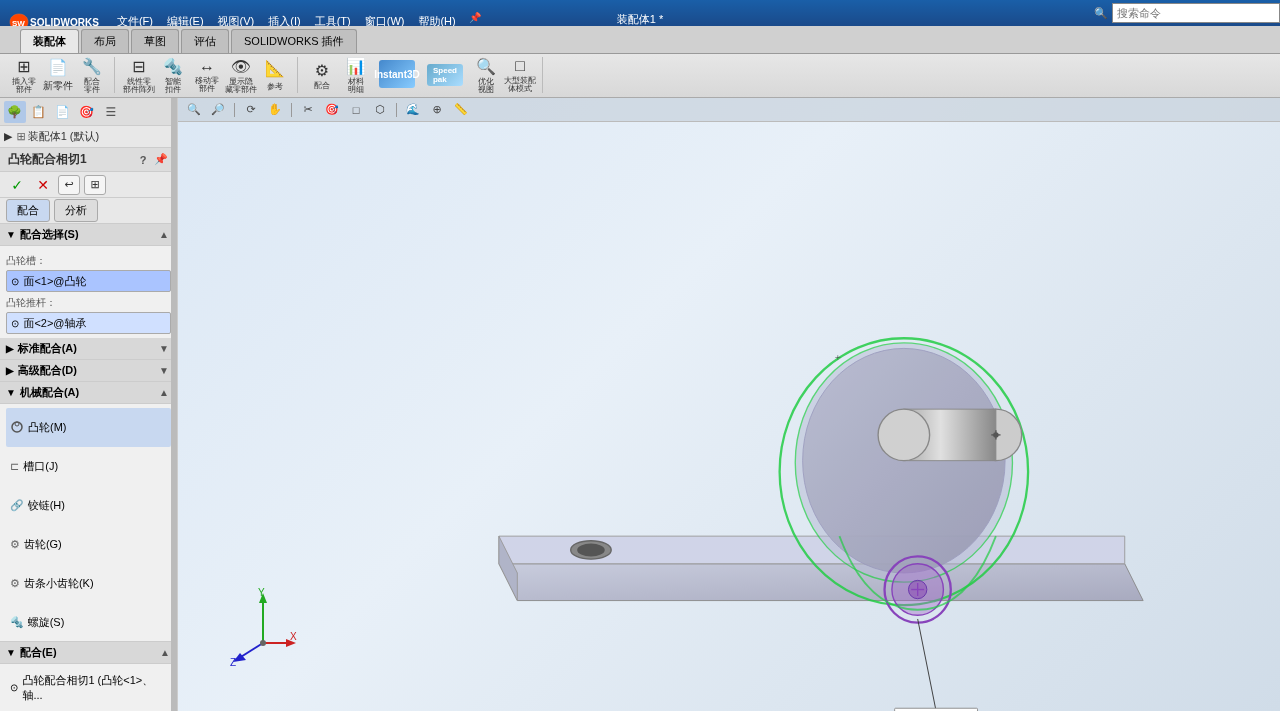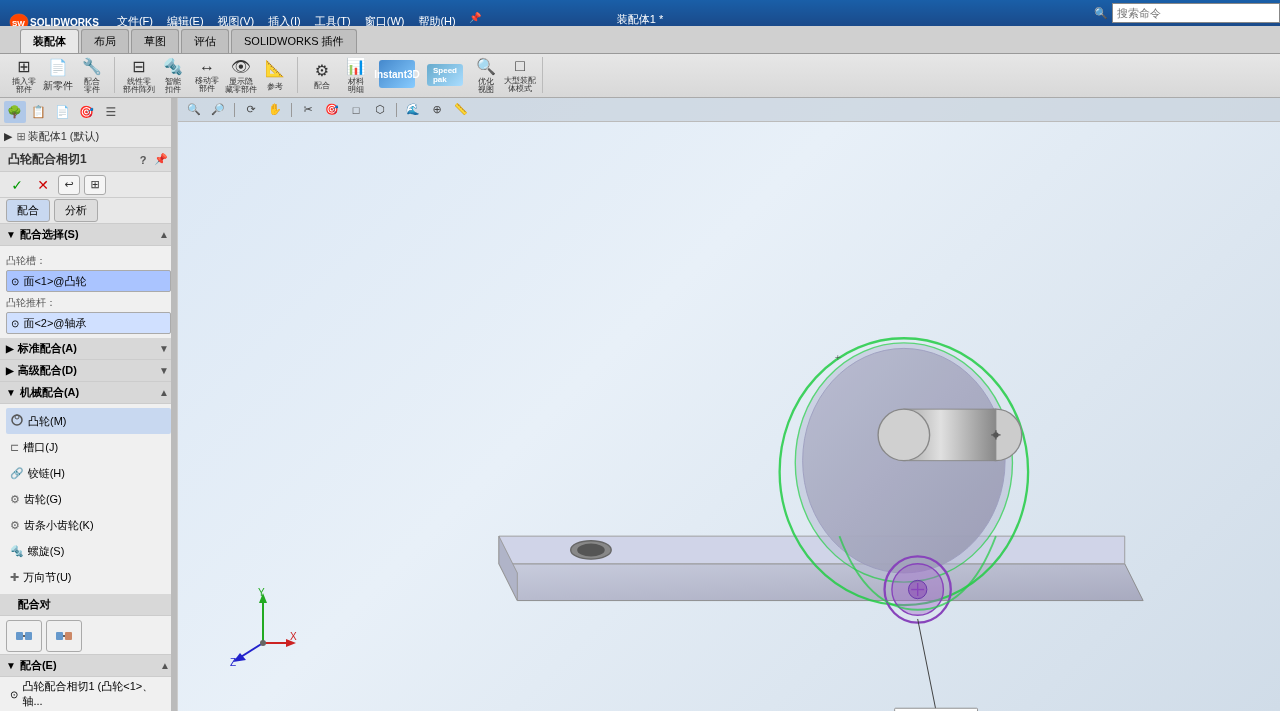--- a/index.html
+++ b/index.html
@@ -265,21 +265,21 @@
       font-size: 11px;
       display: flex;
       align-items: center;
     }
     .field-input .field-icon {
       margin-right: 4px;
       font-size: 10px;
     }
 
     .mate-list-item {
-      height: 26px;
+      height: 39px;
       display: flex;
       align-items: center;
       padding: 0 4px;
       font-size: 11px;
       cursor: pointer;
       border-radius: 2px;
     }
     .mate-list-item .item-icon {
       margin-right: 4px;
       color: #666;

